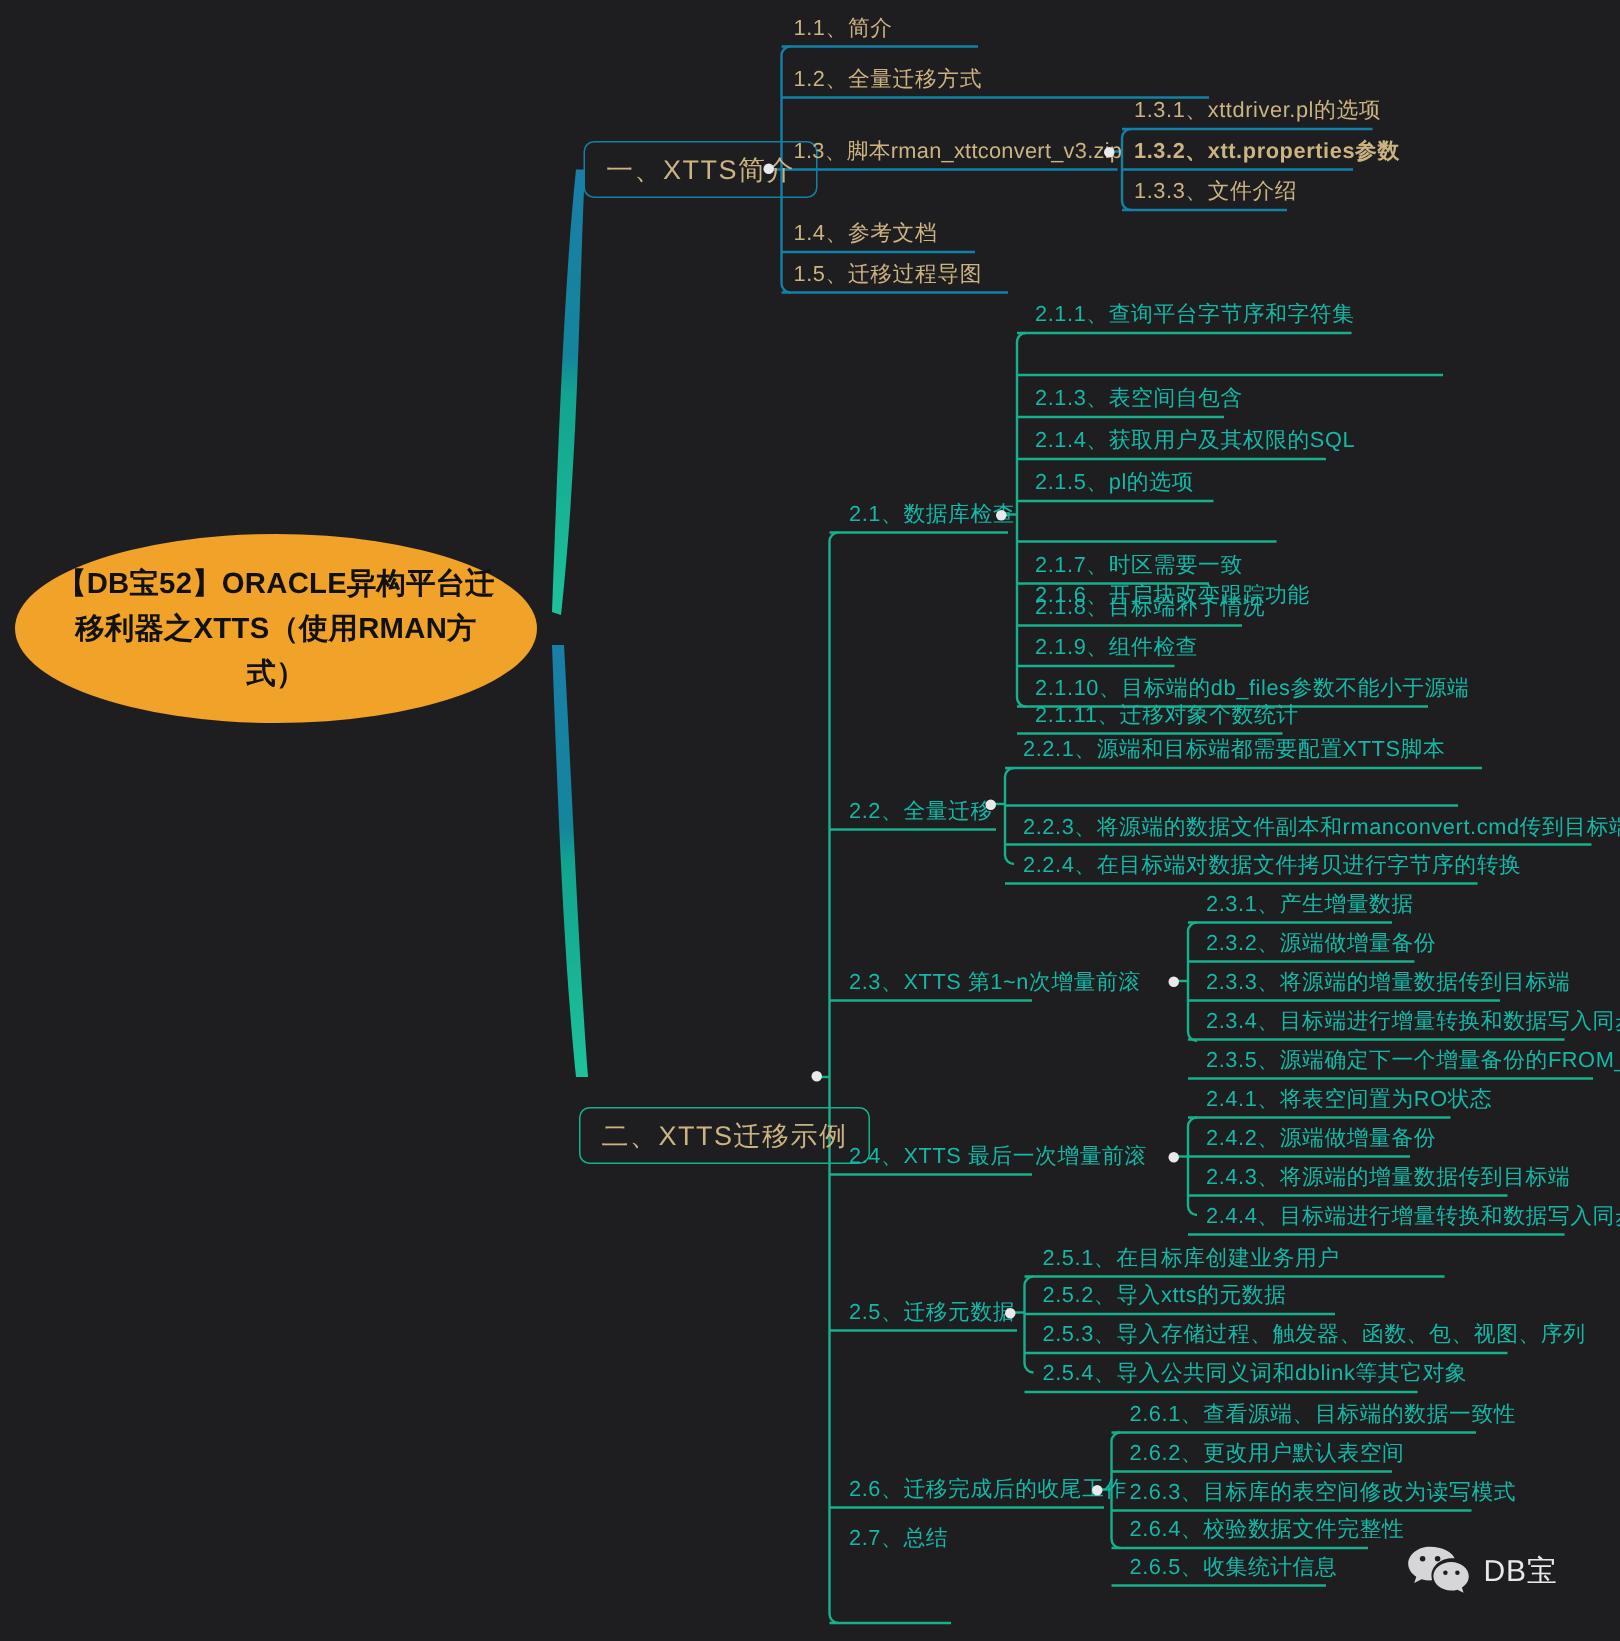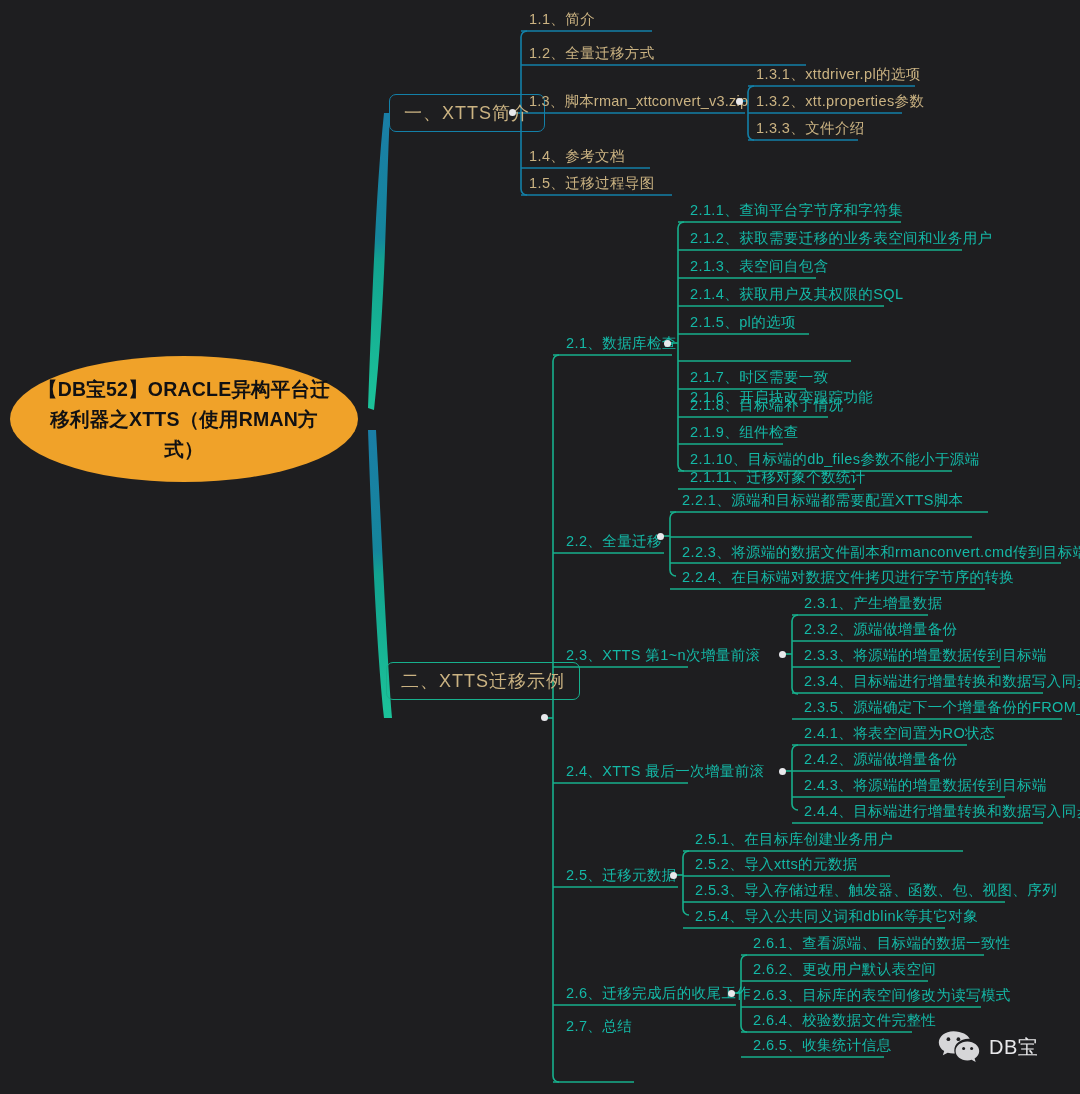--- a/index.html
+++ b/index.html
@@ -177,34 +177,34 @@
 
   <div class="root">
     <div class="root-text">【DB宝52】ORACLE异构平台迁移利器之XTTS（使用RMAN方式）</div>
   </div>
 
   <div class="l1" style="left:389px;top:94px;">
     <span>一、XTTS简介</span>
   </div>
   <div class="dot" style="left:509px;top:109px;"></div>
 
-  <div class="l1 green" style="left:386px;top:662px;justify-content:flex-end;">
+  <div class="l1 green" style="left:386px;top:738px;justify-content:flex-end;">
     <span>二、XTTS迁移示例</span>
   </div>
   <div class="dot" style="left:541px;top:714px;"></div>
 
   <div class="item blue" style="left:523px;top:8px;">1.1、简介</div>
   <div class="item blue" style="left:523px;top:42px;">1.2、全量迁移方式</div>
   <div class="item blue wide" style="left:523px;top:90px;">1.3、脚本rman_xttconvert_v3.zip</div>
   <div class="dot" style="left:736px;top:98px;"></div>
   <div class="item blue" style="left:523px;top:145px;">1.4、参考文档</div>
   <div class="item blue" style="left:523px;top:172px;">1.5、迁移过程导图</div>
 
   <div class="item blue" style="left:750px;top:63px;">1.3.1、xttdriver.pl的选项</div>
-  <div class="item blue" style="left:750px;top:90px;">1.3.2、xtt.properties参数</div>
+  <div class="item blue" style="left:750px;top:90px;font-weight:bold;">1.3.2、xtt.properties参数</div>
   <div class="item blue" style="left:750px;top:117px;">1.3.3、文件介绍</div>
 
   <div class="item" style="left:560px;top:332px;">2.1、数据库检查</div>
   <div class="dot" style="left:664px;top:340px;"></div>
 
   <div class="item" style="left:560px;top:530px;">2.2、全量迁移</div>
   <div class="dot" style="left:657px;top:533px;"></div>
 
   <div class="item" style="left:560px;top:644px;">2.3、XTTS        第1~n次增量前滚</div>
   <div class="dot" style="left:779px;top:651px;"></div>
@@ -214,21 +214,20 @@
 
   <div class="item" style="left:560px;top:864px;">2.5、迁移元数据</div>
   <div class="dot" style="left:670px;top:872px;"></div>
 
   <div class="item" style="left:560px;top:982px;">2.6、迁移完成后的收尾工作</div>
   <div class="dot" style="left:728px;top:990px;"></div>
 
   <div class="item" style="left:560px;top:1015px;">2.7、总结</div>
 
   <div class="item" style="left:684px;top:199px;">2.1.1、查询平台字节序和字符集</div>
-  <div class="item" style="left:684px;top:227px;">2.1.2、获取需要迁移的业务表空间和业务用户</div>
   <div class="item" style="left:684px;top:255px;">2.1.3、表空间自包含</div>
   <div class="item" style="left:684px;top:283px;">2.1.4、获取用户及其权限的SQL</div>
   <div class="item" style="left:684px;top:311px;">2.1.5、pl的选项</div>
   <div class="item" style="left:684px;top:338px;margin-top:48px;">2.1.6、开启块改变跟踪功能</div>
   <div class="item" style="left:684px;top:366px;">2.1.7、时区需要一致</div>
   <div class="item" style="left:684px;top:394px;">2.1.8、目标端补丁情况</div>
   <div class="item" style="left:684px;top:421px;">2.1.9、组件检查</div>
   <div class="item" style="left:684px;top:448px;">2.1.10、目标端的db_files参数不能小于源端</div>
   <div class="item" style="left:684px;top:466px;">2.1.11、迁移对象个数统计</div>
 

